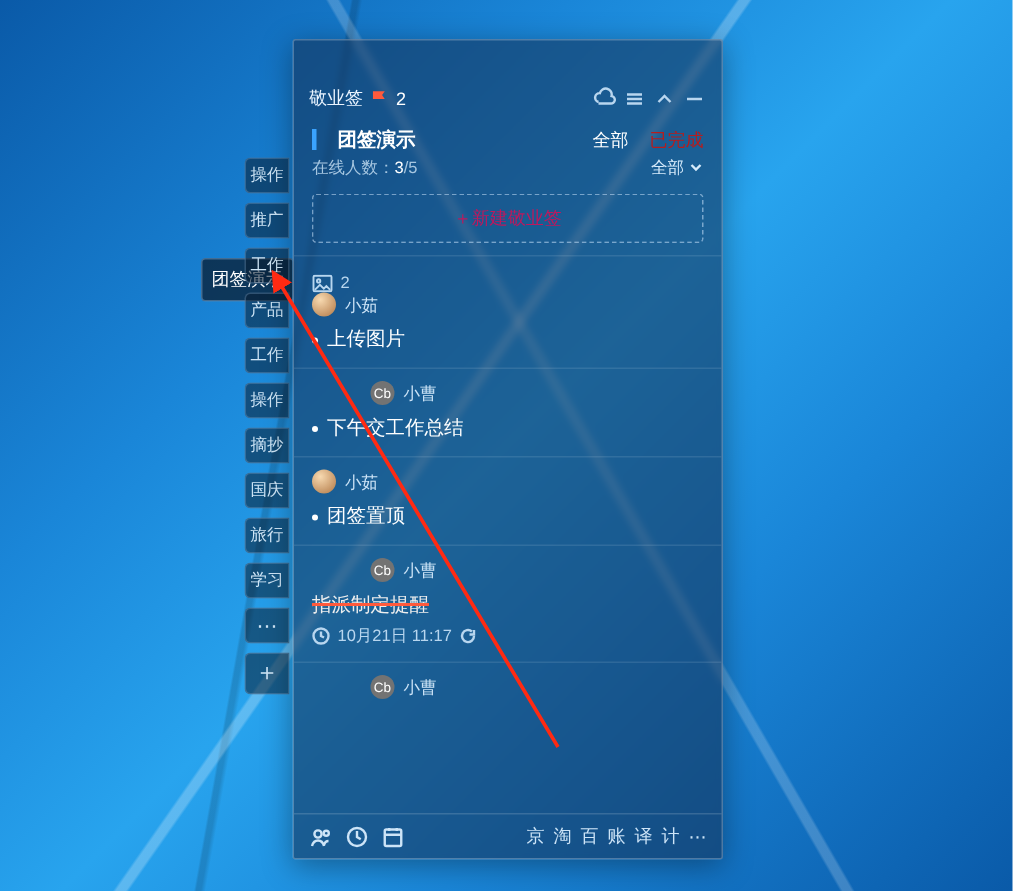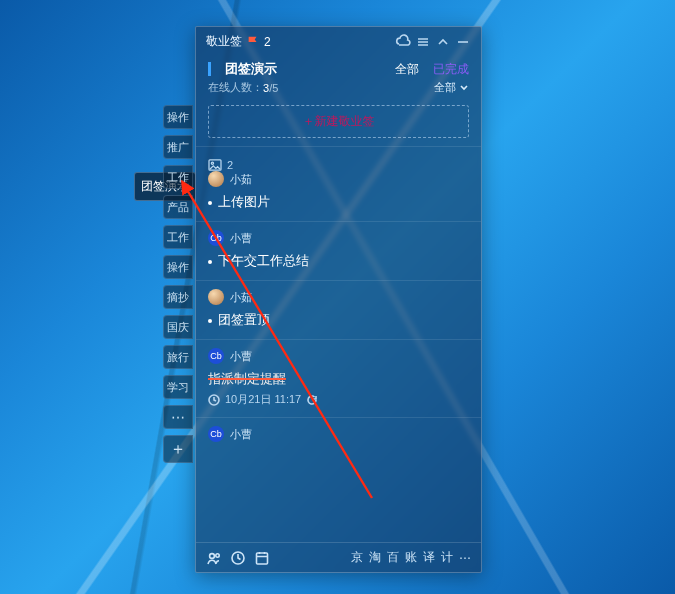--- a/index.html
+++ b/index.html
@@ -31,44 +31,44 @@
     padding:5px 6px;border-radius:3px;border:1px solid rgba(150,190,230,.4);
   }
   
   .panel{
     position:absolute;left:195px;top:26px;width:285px;height:545px;
     background:rgba(20,45,80,.55);backdrop-filter:blur(2px);
     border:1px solid rgba(255,255,255,.25);border-radius:2px;
     box-shadow:0 4px 20px rgba(0,0,0,.35);
     color:#e4f0fb;font-size:12px;display:flex;flex-direction:column;
   }
-  .titlebar{display:flex;align-items:center;padding:6px 10px;gap:4px;}
+  .titlebar{display:flex;align-items:center;padding:6px 10px;gap:4px;margin-top:24px;}
   .titlebar .name{color:#eaf4ff;}
   .flag{width:14px;height:14px;fill:#ff5a3c;display:block;}
   .titlebar .count{color:#fff;}
   .titlebar .spacer{flex:1}
   .tbicon{width:16px;height:16px;stroke:#b9d6ef;fill:none;stroke-width:1.6;}
   .header{display:flex;align-items:center;padding:4px 12px 2px;gap:14px;}
   .bar{width:3px;height:14px;background:#3aa3ff;}
   .header .title{color:#fff;font-weight:600;font-size:13px;}
   .header .links{margin-left:auto;display:flex;gap:14px;font-size:12px;}
-  .links span{color:#8b5cf6;}
+  .links span{color:#b91c1c;}
   .links span.active{color:#fff;}
   .subline{display:flex;align-items:center;padding:0 12px 6px;color:#a6c6e0;font-size:11px;justify-content:flex-end;}
   .subline .right{margin-left:auto;display:flex;align-items:center;gap:3px;color:#d7ebfb;}
   .chev{width:10px;height:10px;stroke:#d7ebfb;fill:none;stroke-width:1.6;}
   .newbtn{
     margin:4px 12px 8px;border:1px dashed rgba(200,225,250,.55);border-radius:3px;
     text-align:center;padding:7px 0;color:#be185d;font-size:12px;
   }
   .scroll{flex:1;overflow:hidden;}
   .item{padding:8px 12px 10px;border-top:1px solid rgba(255,255,255,.10);}
   .urow{display:flex;align-items:center;gap:6px;color:#cde4f7;font-size:11px;margin-bottom:6px;}
   .avatar{width:16px;height:16px;border-radius:50%;background:radial-gradient(circle at 35% 30%,#f7d9b0,#b07745);}
-  .avatar.red{background:#1d4ed8;display:flex;align-items:center;justify-content:center;color:#fff;font-size:9px;}
+  .avatar.red{background:#737373;display:flex;align-items:center;justify-content:center;color:#fff;font-size:9px;margin-left:39px;}
   .content{color:#fff;font-size:13px;line-height:18px;}
   .content.struck{text-decoration:line-through;text-decoration-color:#ff5a3c;text-decoration-thickness:1.5px;color:#eee;}
   .dot{display:inline-block;width:4px;height:4px;background:#fff;border-radius:50%;vertical-align:middle;margin-right:6px;}
   .meta{display:flex;align-items:center;gap:5px;color:#b8d6ef;font-size:11px;margin-top:4px;}
   .mico{width:12px;height:12px;stroke:#b8d6ef;fill:none;stroke-width:1.6;}
   .imgico{width:14px;height:12px;stroke:#b8d6ef;fill:none;stroke-width:1.5;}
   .footer{
     border-top:1px solid rgba(255,255,255,.15);padding:6px 10px;
     display:flex;align-items:center;gap:8px;color:#cde4f7;font-size:12px;
   }

